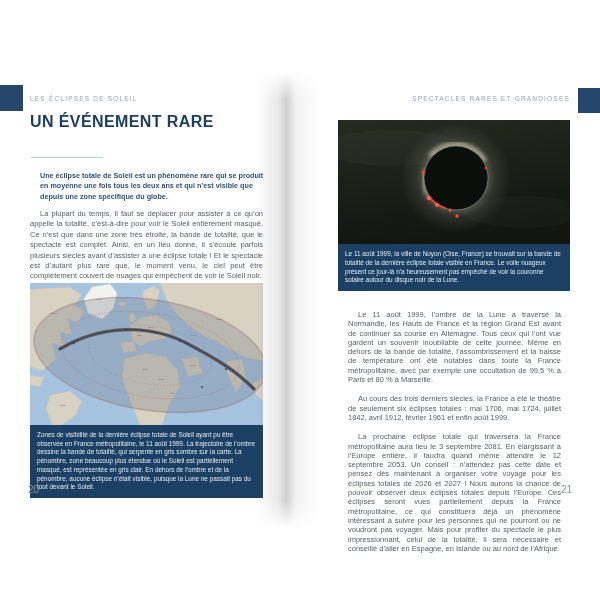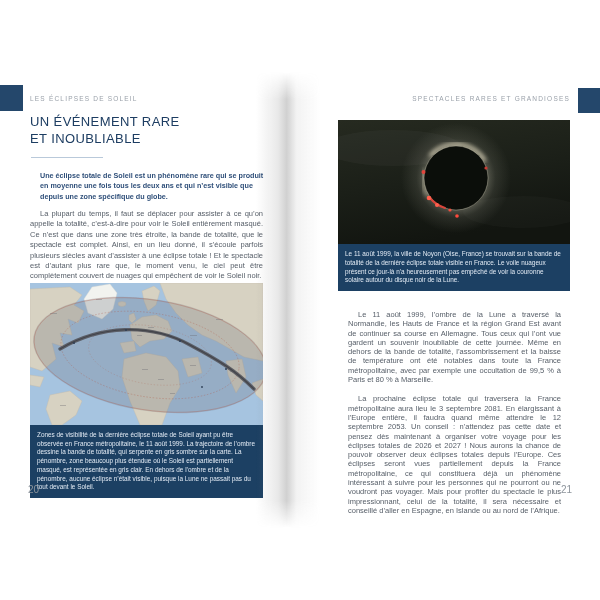--- a/index.html
+++ b/index.html
@@ -22,21 +22,21 @@
   .tab-left{left:0;top:85px;width:23px;height:26px;}
   .tab-right{right:0;top:88px;width:22px;height:25px;}
   .running-head{
     position:absolute;top:95px;font-size:6.5px;letter-spacing:1.2px;
     color:#9aa1aa;text-transform:uppercase;
   }
   .rh-left{left:30px;}
   .rh-right{right:30px;text-align:right;}
   .chapter-title{
     position:absolute;left:30px;top:113px;width:240px;
-    font-size:13px;line-height:17px;font-weight:normal;color:#1d3d62;letter-spacing:0.4px;
+    font-size:16px;line-height:17px;font-weight:bold;color:#1d3d62;letter-spacing:0.4px;
   }
   .chapter-title span{display:block;}
   .title-rule{position:absolute;left:31px;top:157px;width:72px;height:1px;background:#b9c9da;}
   .intro{
     position:absolute;left:40px;top:171px;width:233px;
     font-size:7.2px;line-height:10.3px;font-weight:bold;color:#30507a;
   }
   .body-text{
     font-size:7.5px;line-height:10.4px;color:#565e68;text-align:justify;
   }
@@ -61,21 +61,20 @@
 <body>
 
 <div class="spread">
 
   <div>
     <div class="tab tab-left"></div>
     <div class="running-head rh-left">LES ÉCLIPSES DE SOLEIL</div>
 
     <h1 class="chapter-title" style="margin:0;">
       <span>UN ÉVÉNEMENT RARE</span>
-      <span>ET INOUBLIABLE</span>
     </h1>
     <div class="title-rule"></div>
 
     <div class="intro">Une éclipse totale de Soleil est un phénomène rare qui se produit en moyenne une fois tous les deux ans et qui n’est visible que depuis une zone spécifique du globe.</div>
 
     <div class="body-text left-body">La plupart du temps, il faut se déplacer pour assister à ce qu’on appelle la totalité, c’est-à-dire pour voir le Soleil entièrement masqué. Ce n’est que dans une zone très étroite, la bande de totalité, que le spectacle est complet. Ainsi, en un lieu donné, il s’écoule parfois plusieurs siècles avant d’assister à une éclipse totale ! Et le spectacle est d’autant plus rare que, le moment venu, le ciel peut être complètement couvert de nuages qui empêchent de voir le Soleil noir.</div>
 
     <div class="map-fig">
       <svg viewBox="0 0 233 142" preserveAspectRatio="none">
 
@@ -187,19 +186,20 @@
           <circle cx="148" cy="48" r="1.6" fill="#c93e35"></circle>
           <circle cx="119" cy="96" r="1.8" fill="#ff4a3c"></circle>
         </g>
       </svg>
     </div>
 
     <div class="caption-box photo-caption">Le 11 août 1999, la ville de Noyon (Oise, France) se trouvait sur la bande de totalité de la dernière éclipse totale visible en France. Le voile nuageux présent ce jour-là n’a heureusement pas empêché de voir la couronne solaire autour du disque noir de la Lune.</div>
 
     <div class="body-text right-body">
       <p>Le 11 août 1999, l’ombre de la Lune a traversé la Normandie, les Hauts de France et la région Grand Est avant de continuer sa course en Allemagne. Tous ceux qui l’ont vue gardent un souvenir inoubliable de cette journée. Même en dehors de la bande de totalité, l’assombrissement et la baisse de température ont été notables dans toute la France métropolitaine, avec par exemple une occultation de 99,5 % à Paris et 80 % à Marseille.</p>
+      <p>Au cours des trois derniers siècles, la France a été le théâtre de seulement six éclipses totales : mai 1706, mai 1724, juillet 1842, avril 1912, février 1961 et enfin août 1999.</p>
       <p>La prochaine éclipse totale qui traversera la France métropolitaine aura lieu le 3 septembre 2081. En élargissant à l’Europe entière, il faudra quand même attendre le 12 septembre 2053. Un conseil : n’attendez pas cette date et pensez dès maintenant à organiser votre voyage pour les éclipses totales de 2026 et 2027 ! Nous aurons la chance de pouvoir observer deux éclipses totales depuis l’Europe. Ces éclipses seront vues partiellement depuis la France métropolitaine, ce qui constituera déjà un phénomène intéressant à suivre pour les personnes qui ne pourront ou ne voudront pas voyager. Mais pour profiter du spectacle le plus impressionnant, celui de la totalité, il sera nécessaire et conseillé d’aller en Espagne, en Islande ou au nord de l’Afrique.</p>
     </div>
 
     <div class="pageno pn-right">21</div>
   </div>
 
 </div>
 
 </body></html>

